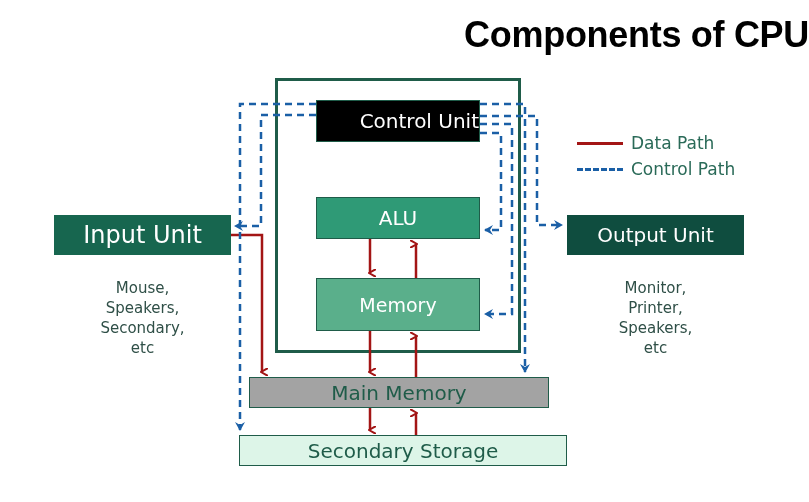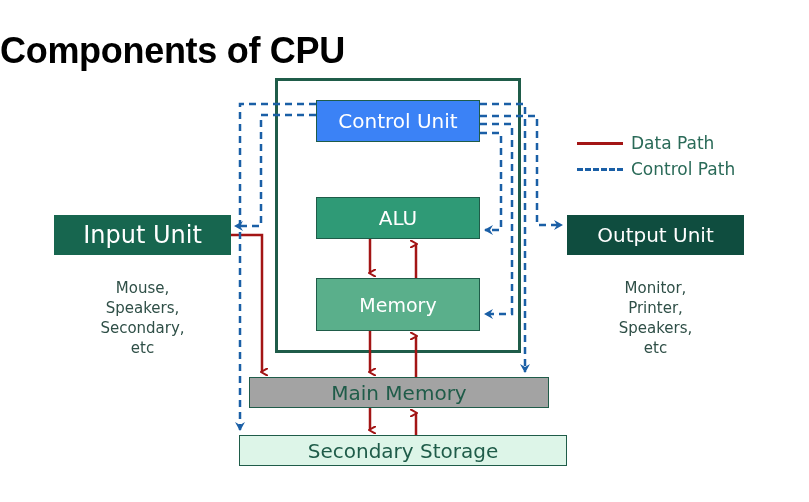--- a/index.html
+++ b/index.html
@@ -1,20 +1,20 @@
 <!DOCTYPE html>
 <html><head>
   <meta charset="utf-8">
   <style>
     html, body { margin: 0; padding: 0; background: #ffffff; }
     body { width: 809px; height: 502px; position: relative; overflow: hidden; font-family: "DejaVu Sans", sans-serif; }
-    .title { position: absolute; left: 0; top: 14px; width: 809px; text-align: left; font-family: "Liberation Sans", sans-serif; font-weight: bold; font-size: 36px; color: #000; letter-spacing: -0.3px; margin-top: 16px; }
+    .title { position: absolute; left: 0; top: 14px; width: 809px; text-align: right; font-family: "Liberation Sans", sans-serif; font-weight: bold; font-size: 36px; color: #000; letter-spacing: -0.3px; }
     .box { position: absolute; display: flex; align-items: center; justify-content: center; text-align: center; box-sizing: border-box; font-family: "DejaVu Sans", sans-serif; }
     .cpu-frame { position: absolute; left: 275px; top: 78px; width: 246px; height: 275px; border: 3px solid #1f5c49; box-sizing: border-box; }
-    .b-control { left: 316px; top: 100px; width: 164px; height: 42px; background: #3b82f6; border: 1.5px solid #1f5c49; color: #fff; font-size: 20px; }
+    .b-control { left: 316px; top: 100px; width: 164px; height: 42px; background: #000000; border: 1.5px solid #1f5c49; color: #fff; font-size: 20px; justify-content: flex-end; }
     .b-alu { left: 316px; top: 197px; width: 164px; height: 42px; background: #2f9a76; border: 1.5px solid #1f5c49; color: #fff; font-size: 20px; }
     .b-internal { left: 316px; top: 278px; width: 164px; height: 53px; background: #5aaf8b; border: 1.5px solid #1f5c49; color: #fff; font-size: 19px; line-height: 24px; }
     .b-main { left: 249px; top: 377px; width: 300px; height: 31px; background: #a3a3a3; border: 1.5px solid #1f5c49; color: #1f5c49; font-size: 20px; }
     .b-secondary { left: 239px; top: 435px; width: 328px; height: 31px; background: #ddf5e8; border: 1.5px solid #1f5c49; color: #1f5c49; font-size: 20px; }
     .b-input { left: 54px; top: 215px; width: 177px; height: 40px; background: #17664f; color: #fff; font-size: 24px; }
     .b-output { left: 567px; top: 215px; width: 177px; height: 40px; background: #0f4d3f; color: #fff; font-size: 20px; }
     .examples { position: absolute; text-align: center; color: #2f4f47; font-size: 15px; line-height: 20px; font-family: "DejaVu Sans", sans-serif; }
     .ex-in { left: 54px; top: 278px; width: 177px; }
     .ex-out { left: 567px; top: 278px; width: 177px; }
     .legend-item { position: absolute; display: flex; align-items: center; gap: 8px; color: #2a6a58; font-size: 17px; font-family: "DejaVu Sans", sans-serif; }

